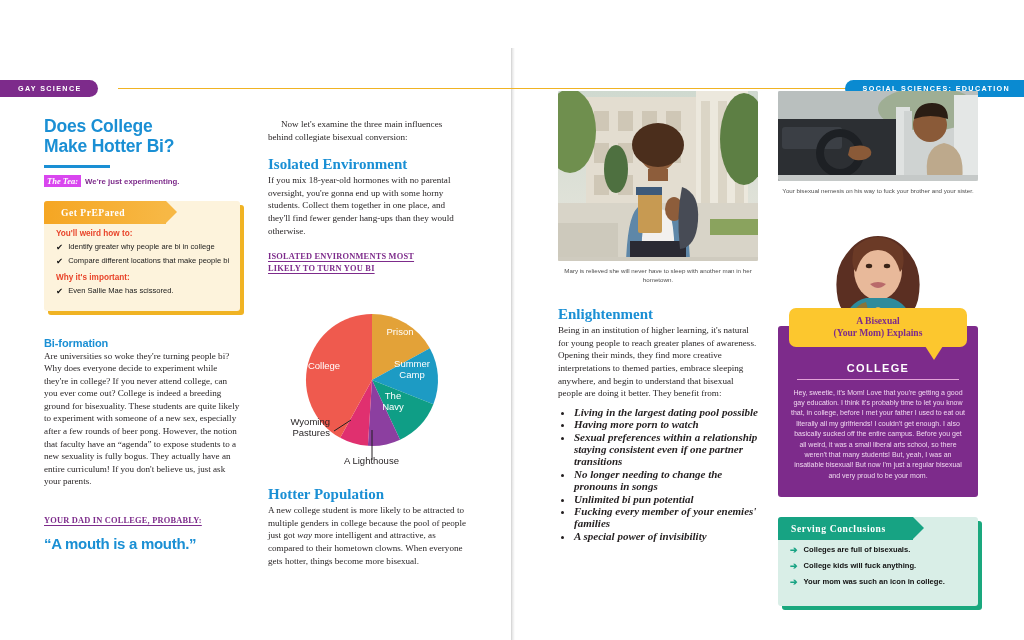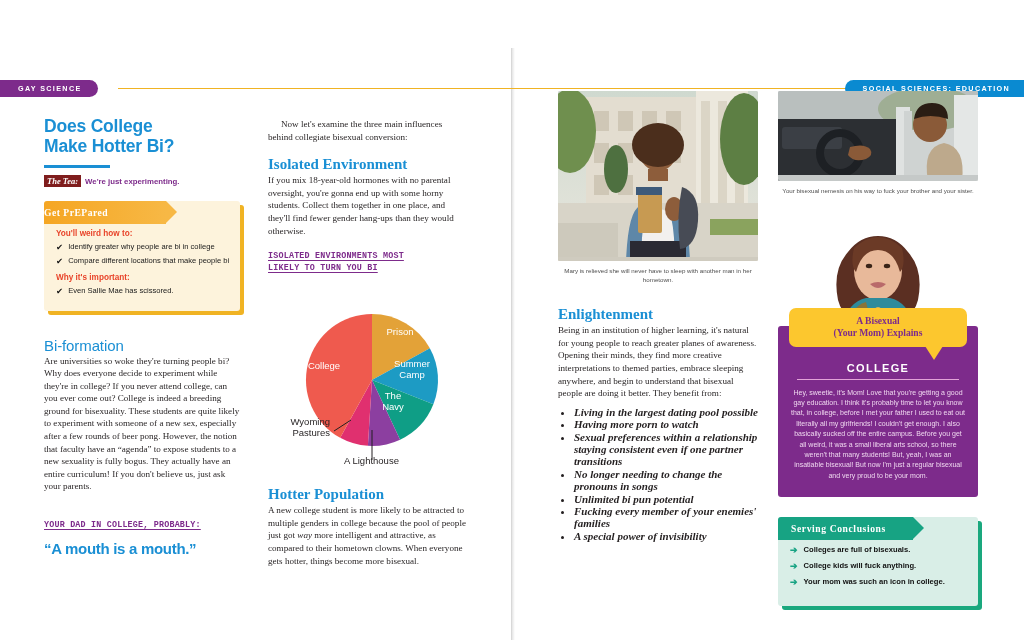--- a/index.html
+++ b/index.html
@@ -52,21 +52,21 @@
 
   h1.headline{
     margin:0;color:#1a8fd4;
     font-family:"Liberation Sans",sans-serif;
     font-size:17.5px;line-height:20px;font-weight:bold;letter-spacing:-0.2px;
   }
   .head-rule{width:66px;height:2.5px;background:#1a8fd4;margin:9px 0 7px 0;}
 
   .tea-line{display:flex;align-items:baseline;gap:4px;}
   .tea-badge{
-    background:#7f1d1d;color:#fff;
+    background:#d946ef;color:#fff;
     font-family:"Liberation Serif",serif;font-style:italic;font-weight:bold;
     font-size:8.5px;padding:1px 3px;white-space:nowrap;
   }
   .tea-text{
     color:#7d2b8b;font-family:"Liberation Sans",sans-serif;
     font-size:7.8px;font-weight:bold;
   }
 
   
   .prep-wrap{position:relative;margin-top:14px;width:196px;}
@@ -75,21 +75,21 @@
     background:#f0b323;border-radius:3px;
   }
   .prep-body{
     position:relative;background:#fdf3dc;border-radius:3px;
     padding:28px 10px 11px 12px;box-sizing:border-box;width:196px;
   }
   .prep-tab{
     position:absolute;left:0;top:0;height:23px;width:122px;
     background:linear-gradient(to right,#f5a623,#f7b845);
     border-top-left-radius:3px;
-    display:flex;align-items:center;padding-left:0;box-sizing:border-box;
+    display:flex;align-items:center;padding-left:17px;box-sizing:border-box;
   }
   .prep-tab:after{
     content:"";position:absolute;right:-11px;top:0;
     width:0;height:0;border-top:11.5px solid transparent;
     border-bottom:11.5px solid transparent;border-left:11px solid #f7b845;
   }
   .prep-tab span{
     color:#fff;font-family:"Liberation Serif",serif;font-weight:bold;
     font-size:9.6px;letter-spacing:.5px;
   }
@@ -102,36 +102,36 @@
     display:flex;gap:5px;margin-bottom:4px;
     font-family:"Liberation Sans",sans-serif;font-size:7.6px;
     line-height:10px;color:#1a1a1a;
   }
   .prep-check{color:#111;font-size:8.5px;line-height:10px;}
   .prep-item b{font-weight:normal;}
 
   
   .sub{
     color:#1a8fd4;font-family:"Liberation Sans",sans-serif;
-    font-weight:normal;font-size:15px;margin:0 0 1px 0;letter-spacing:-.1px;
+    font-weight:bold;font-size:11px;margin:0 0 1px 0;letter-spacing:-.1px;
   }
   .sub.serif{
     font-family:"Liberation Serif",serif;font-size:15px;font-weight:bold;
     letter-spacing:0;
   }
   p.body{
     margin:0;color:#231f20;
     font-family:"Liberation Serif",serif;
     font-size:9.1px;line-height:12.6px;text-align:left;
   }
   p.body.indent{text-indent:13px;}
   p.body i{font-style:italic;}
 
   .kicker{
-    color:#7d2b8b;font-family:Liberation Mono, monospace;
+    color:#7d2b8b;font-family:Liberation Serif, serif;
     font-weight:bold;font-size:8.4px;line-height:11.5px;letter-spacing:.2px;
     text-decoration:underline;text-underline-offset:2px;
   }
   .pullquote{
     color:#1a8fd4;font-family:"Liberation Sans",sans-serif;
     font-weight:bold;font-size:15px;line-height:18px;margin-top:8px;
     letter-spacing:-.3px;
   }
 
   

